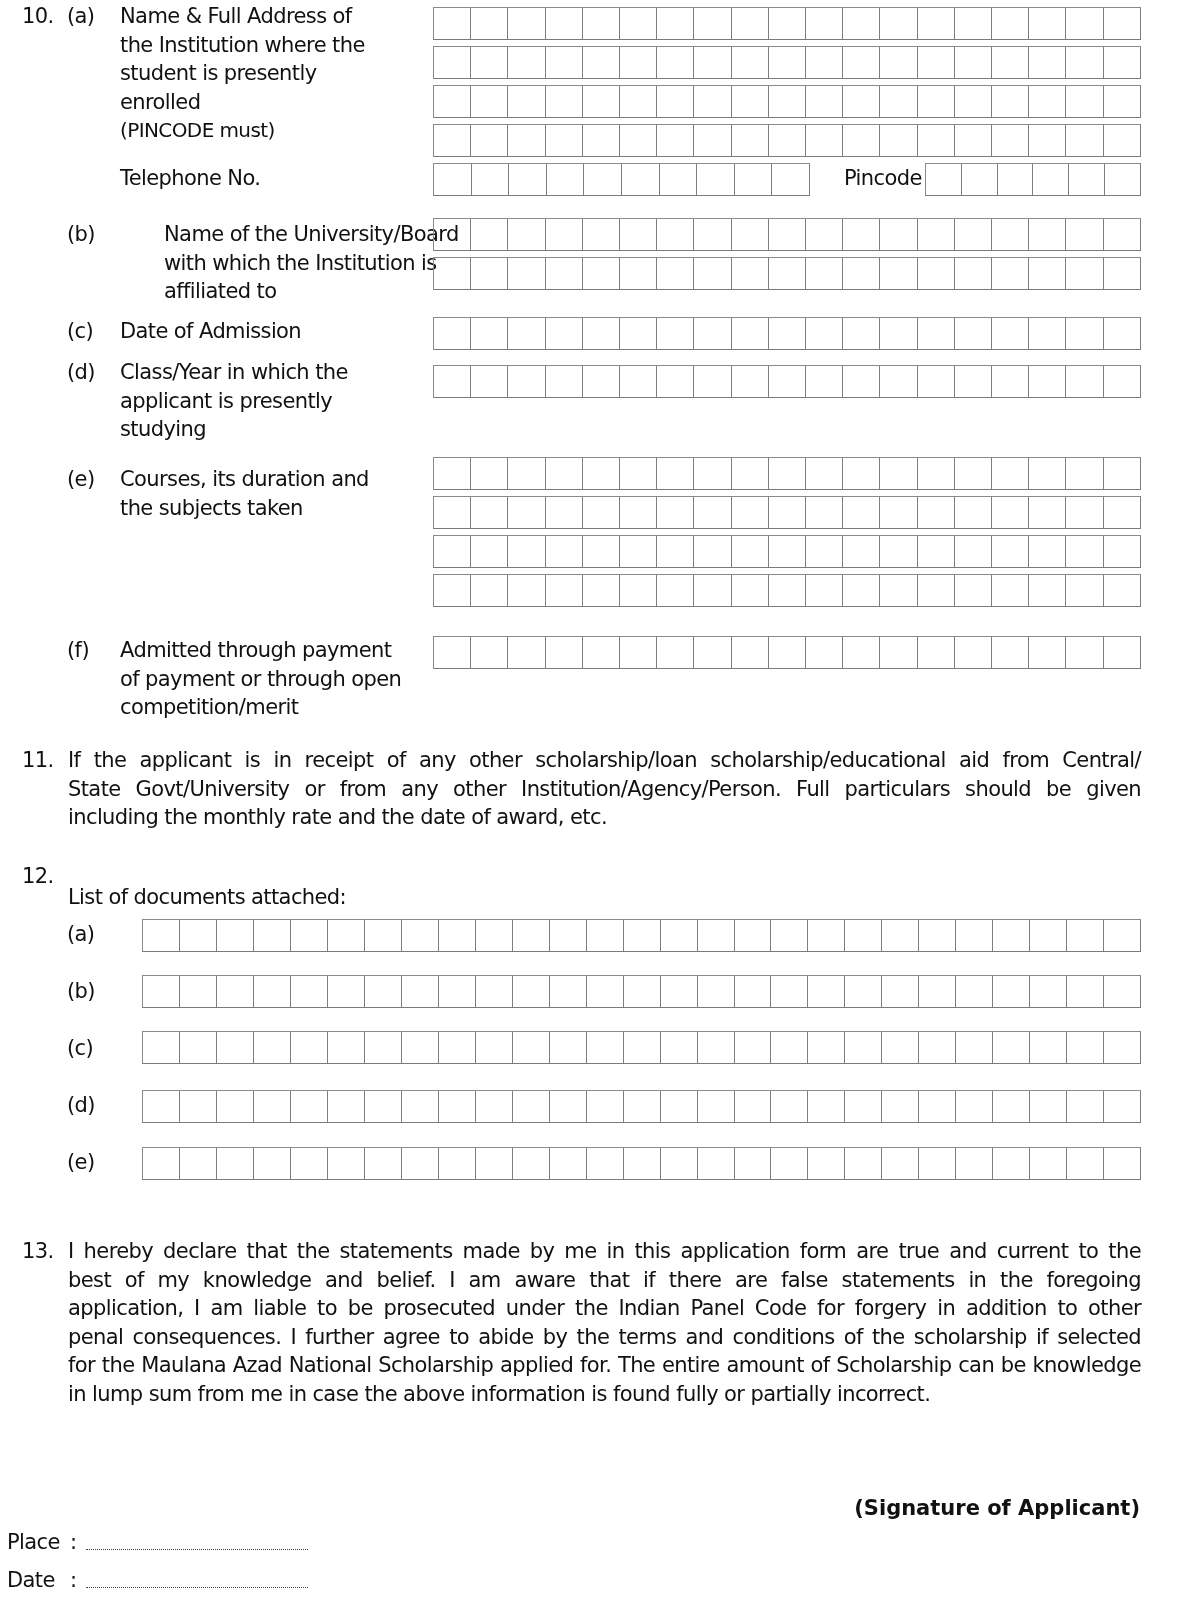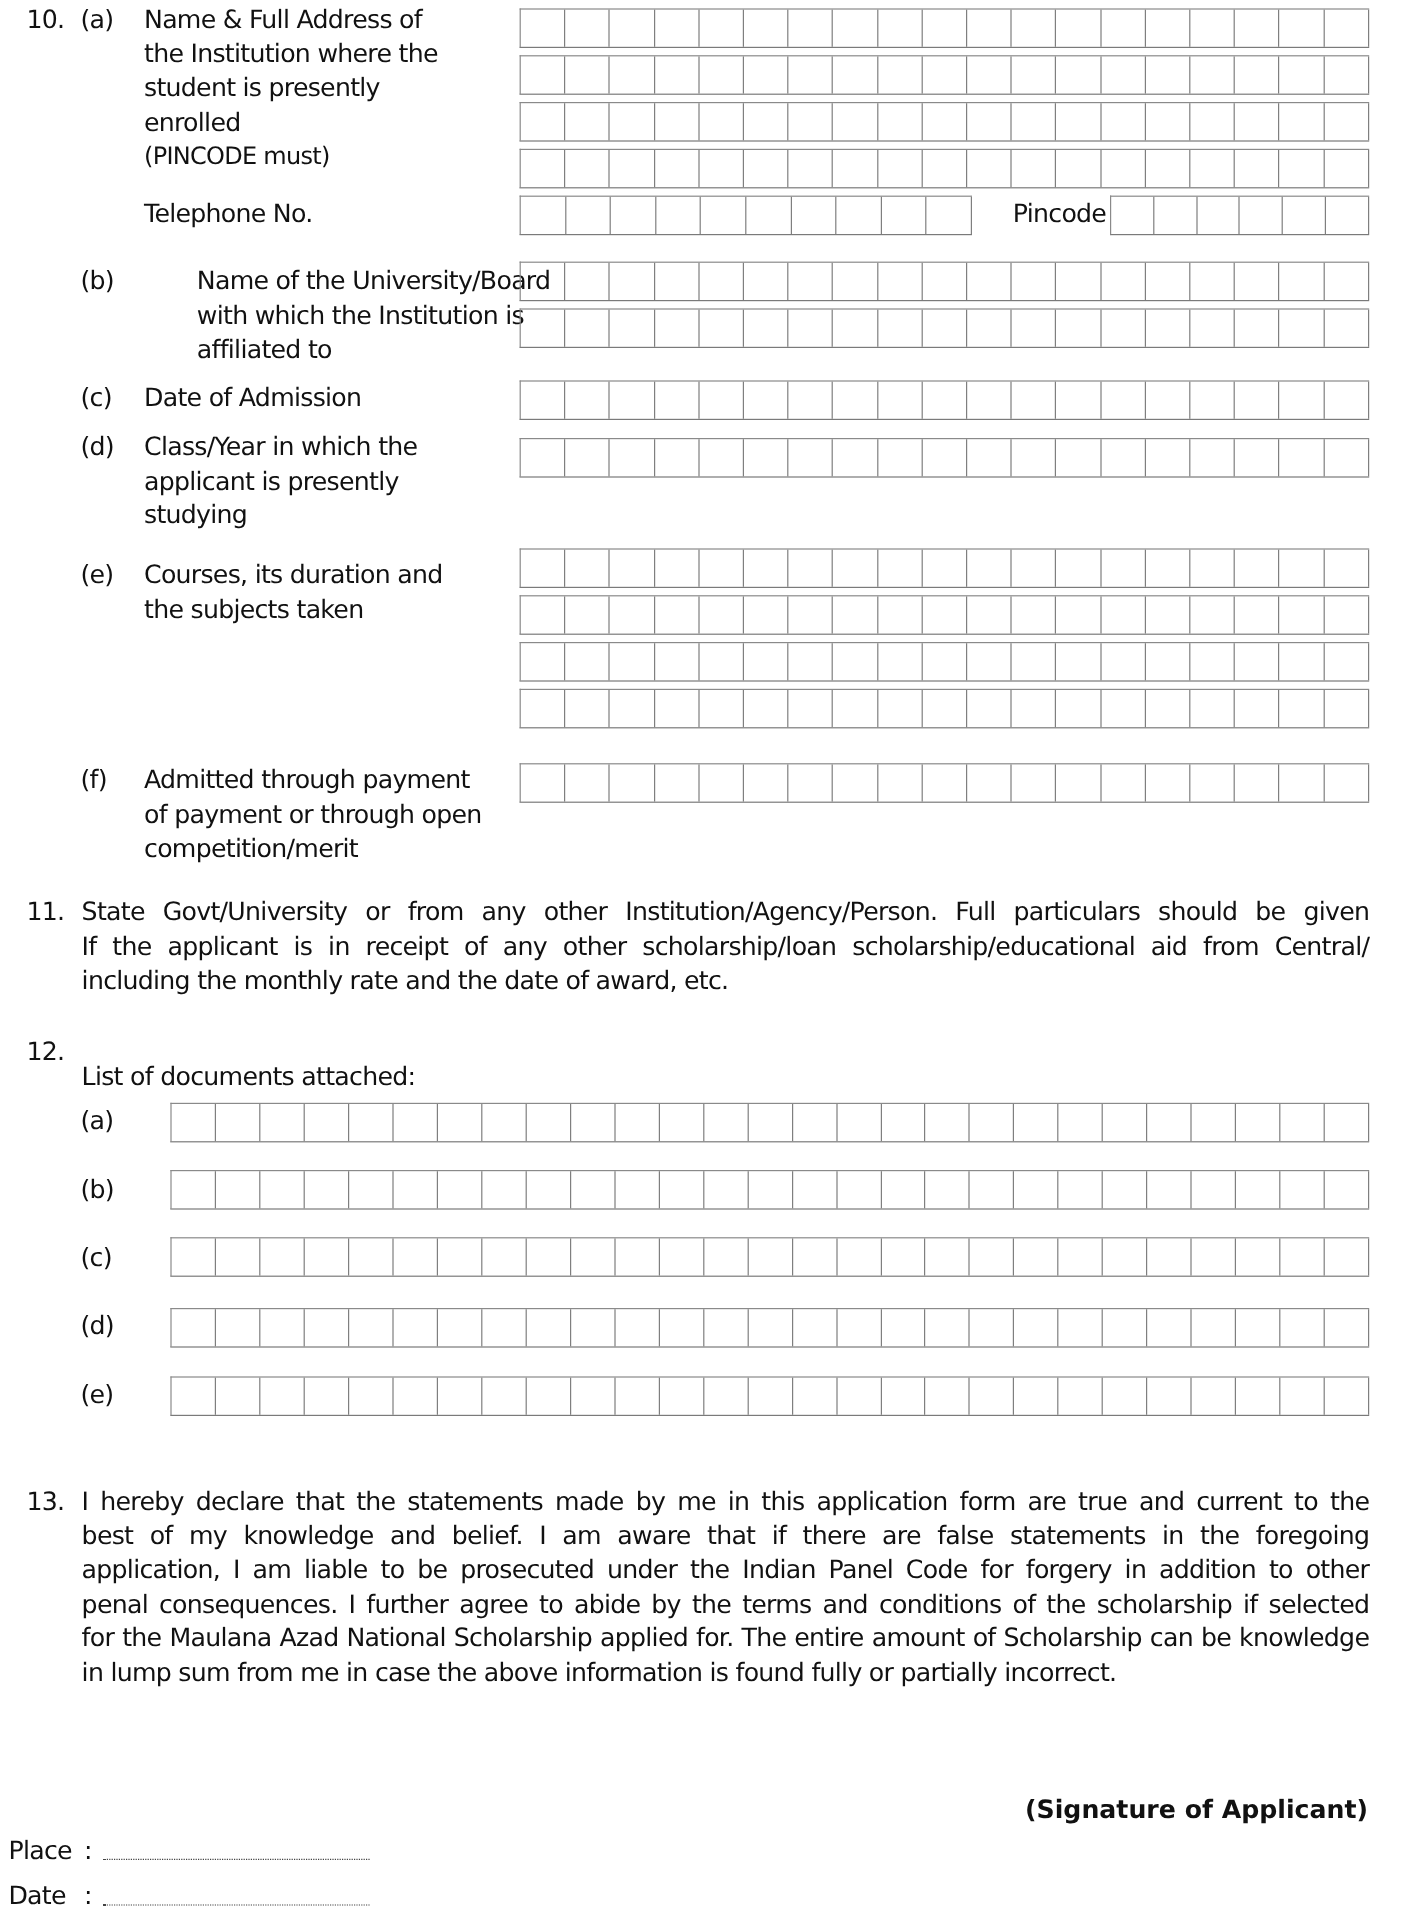--- a/index.html
+++ b/index.html
@@ -360,22 +360,22 @@
     <div class="cell"></div>
     <div class="cell"></div>
     <div class="cell"></div>
     <div class="cell"></div>
     <div class="cell"></div>
     <div class="cell"></div>
   </div>
 
 <div class="abs txt" style="left:22px; top:746px;">11.</div>
 <div class="abs" style="left:68px; top:746px; width:1073px;">
+  <div class="para" style="text-align-last: justify;">If the applicant is in receipt of any other scholarship/loan scholarship/educational aid from Central/</div>
   <div class="para" style="text-align-last: justify;">State Govt/University or from any other Institution/Agency/Person. Full particulars should be given</div>
-  <div class="para" style="text-align-last: justify;">If the applicant is in receipt of any other scholarship/loan scholarship/educational aid from Central/</div>
   <div class="para">including the monthly rate and the date of award, etc.</div>
 </div>
 
 <div class="abs txt" style="left:22px; top:862px;">12.</div>
 <div class="abs txt" style="left:68px; top:862px;margin-top:21px;">List of documents attached:</div>
 
 <div class="abs txt" style="left:67px; top:920px;">(a)</div>
 <div class="grid" style="left:142px; top:919px; width:999px;">
     <div class="cell"></div>
     <div class="cell"></div>

